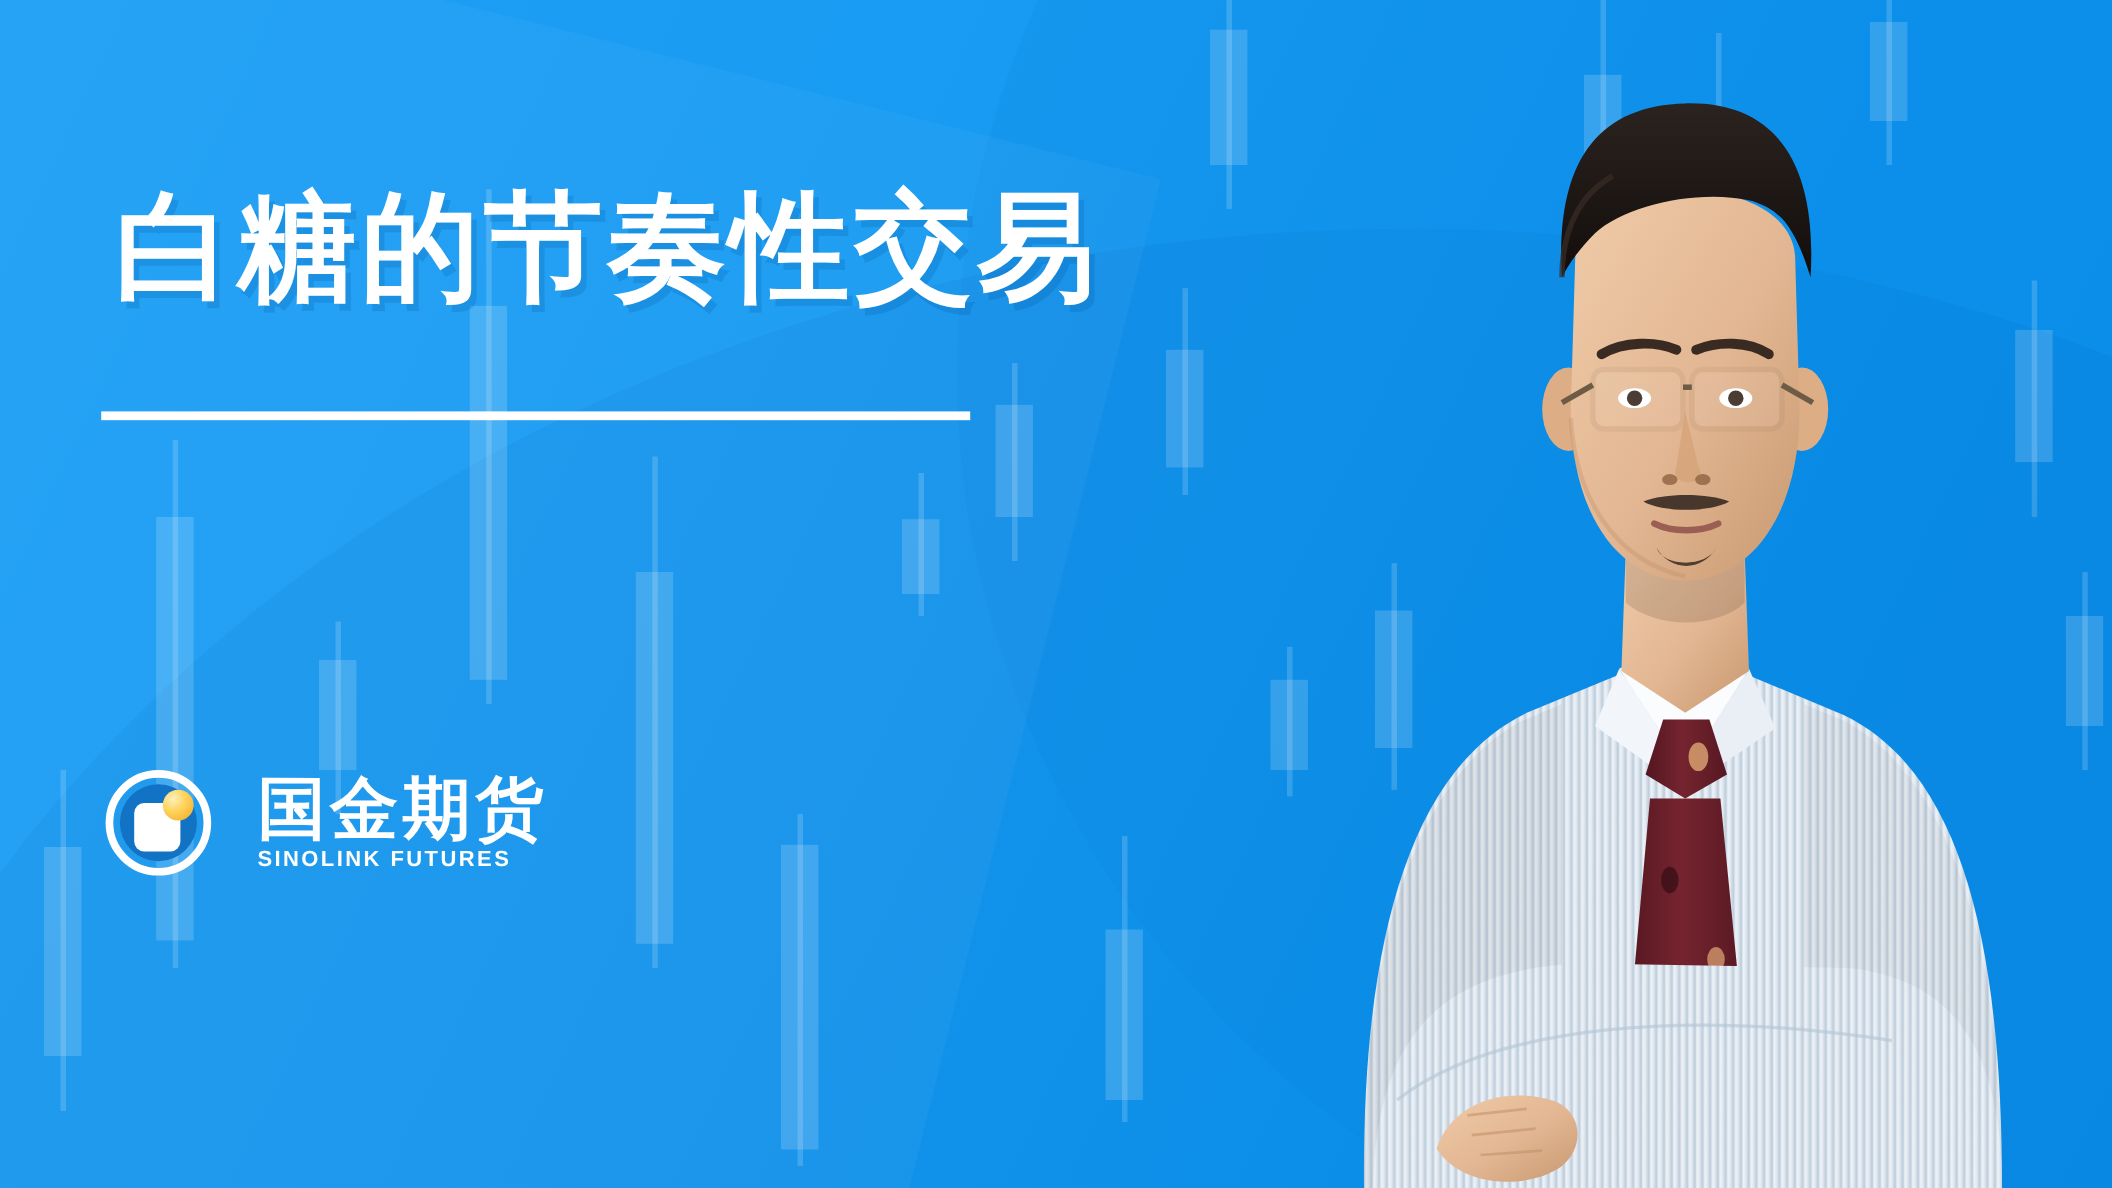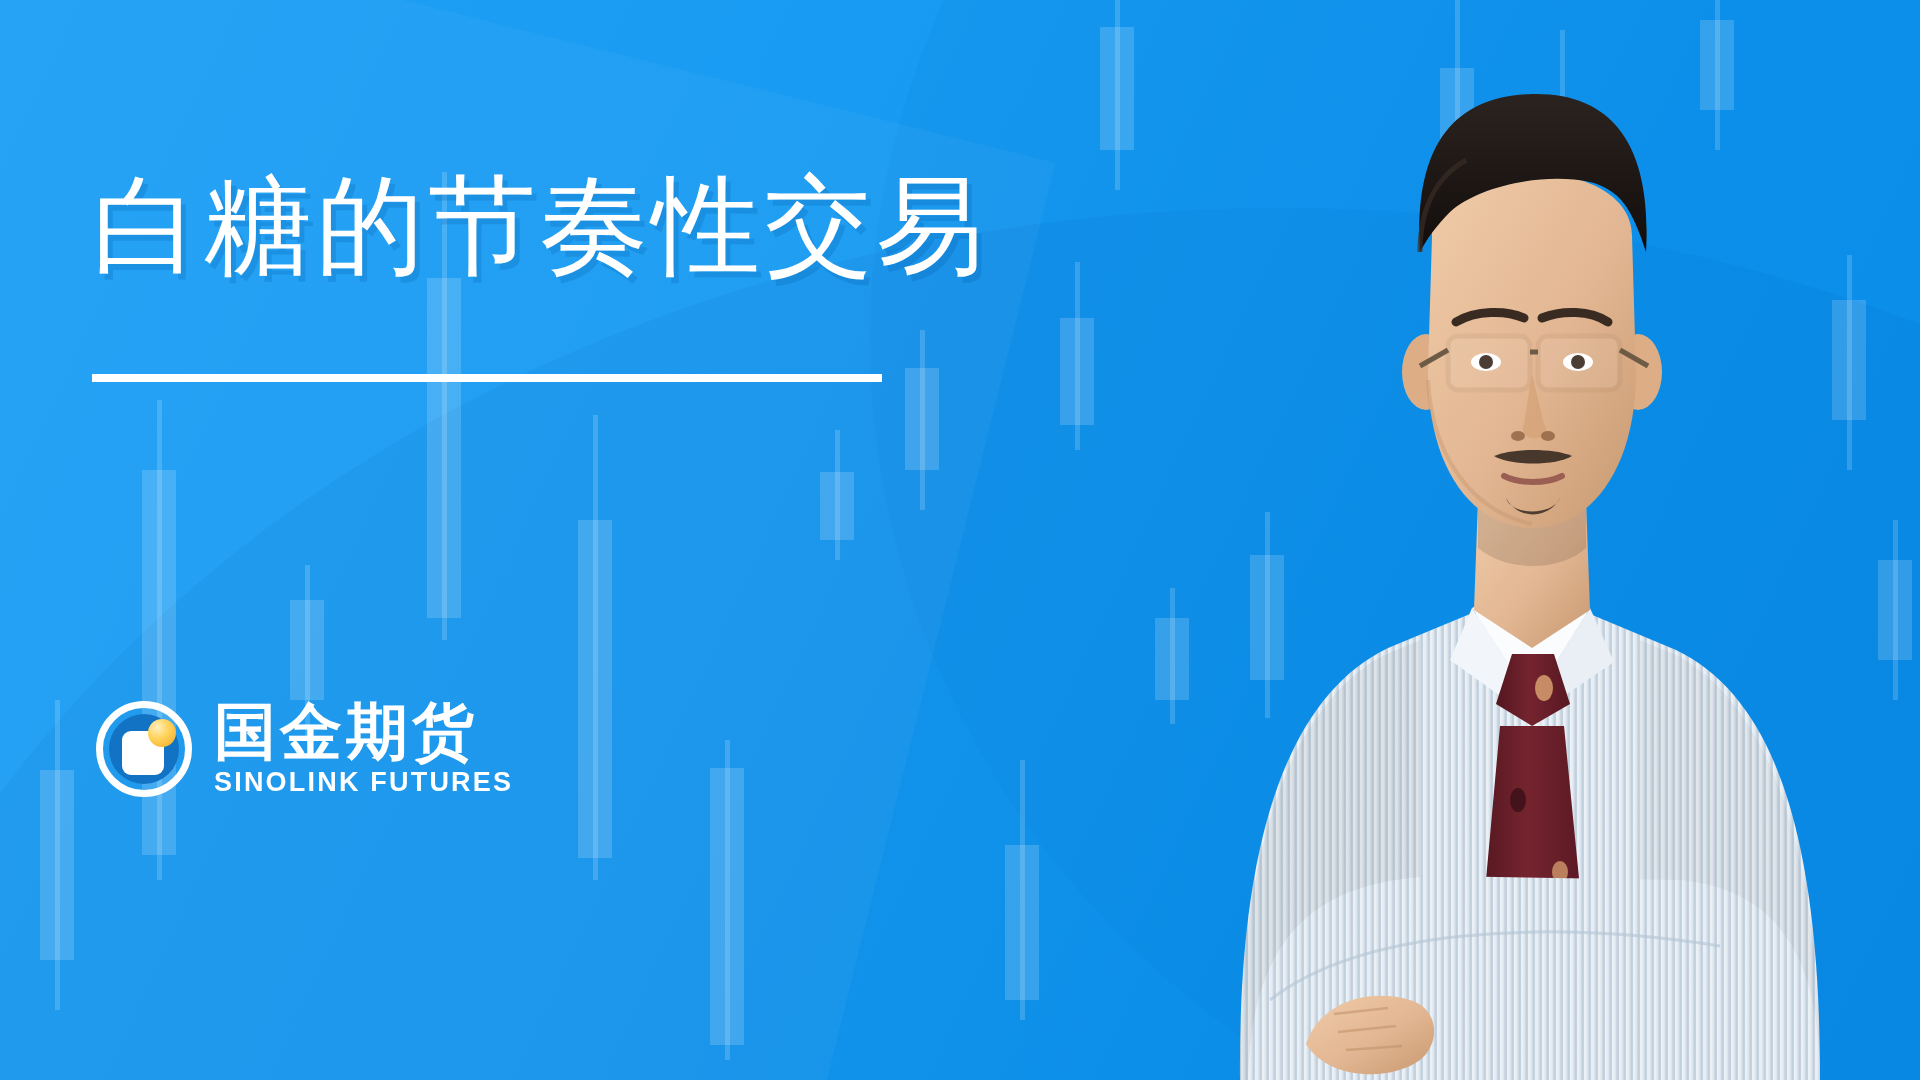--- a/index.html
+++ b/index.html
@@ -65,26 +65,27 @@
   
   .title-block {
     position: absolute;
     left: 92px;
     top: 166px;
     width: 920px;
   }
   .title-text {
     font-size: 108px;
     line-height: 1.12;
-    font-weight: 400;
+    font-weight: 700;
     color: #FFFFFF;
     letter-spacing: 4px;
     white-space: nowrap;
     text-shadow: 5px 6px 0 rgba(0, 85, 160, 0.20);
     font-family: "DejaVu Sans", "Liberation Sans", sans-serif;
+    text-align: center;
   }
   .title-rule {
     position: absolute;
     left: 92px;
     top: 374px;
     width: 790px;
     height: 8px;
     background: #FFFFFF;
   }
 
@@ -130,32 +131,32 @@
   }
   .logo-ball {
     position: absolute;
     left: 52px;
     top: 18px;
     width: 28px;
     height: 28px;
     border-radius: 50%;
     background: radial-gradient(circle at 34% 30%, #FFF0C0 0%, #FFD35A 42%, #F0A627 100%);
   }
-  .logo-words { display: flex; flex-direction: column; }
+  .logo-words { display: flex; flex-direction: column; margin-left: 20px; }
   .logo-cn {
     font-size: 62px;
     font-weight: 700;
     color: #FFFFFF;
     letter-spacing: 4px;
     line-height: 1.02;
     white-space: nowrap;
     font-family: "DejaVu Sans", "Liberation Sans", sans-serif;
   }
   .logo-en {
-    font-size: 27px;
+    font-size: 20px;
     font-weight: 700;
     color: #FFFFFF;
     letter-spacing: 2.2px;
     margin-top: 4px;
     white-space: nowrap;
   }
 
   
   .presenter {
     position: absolute;

